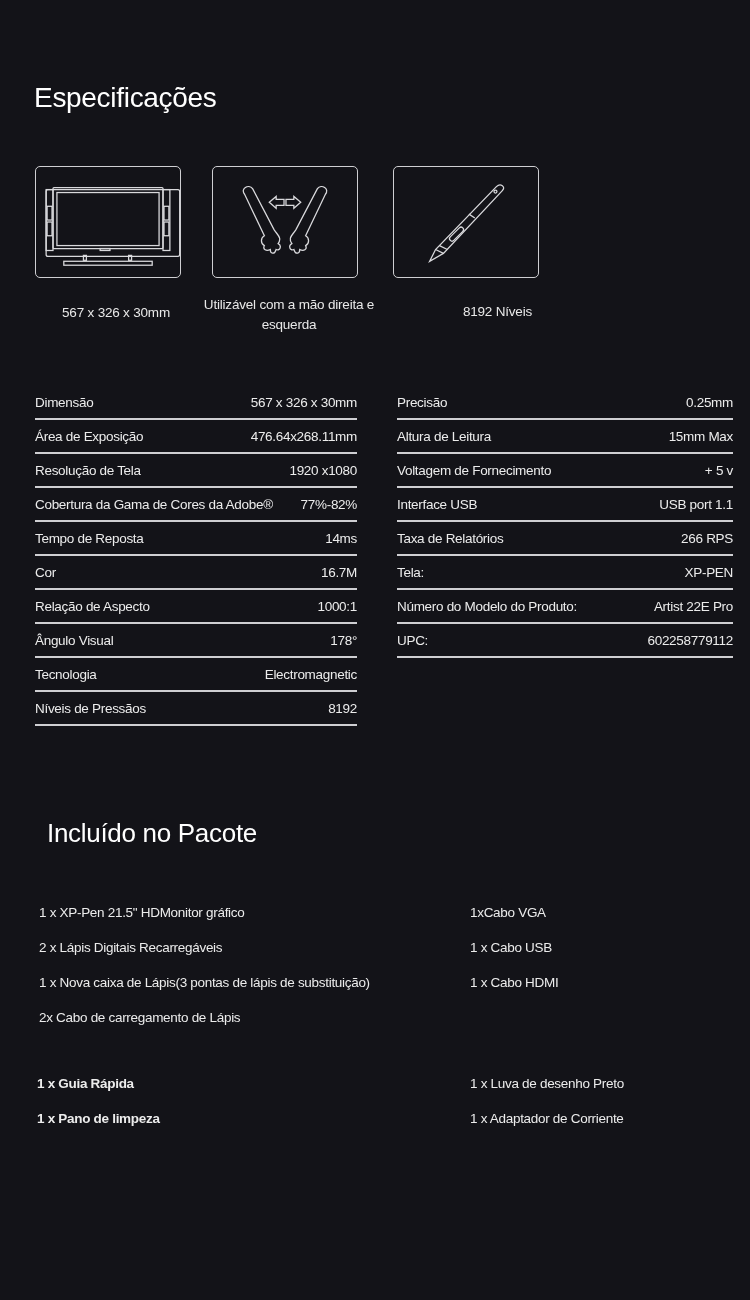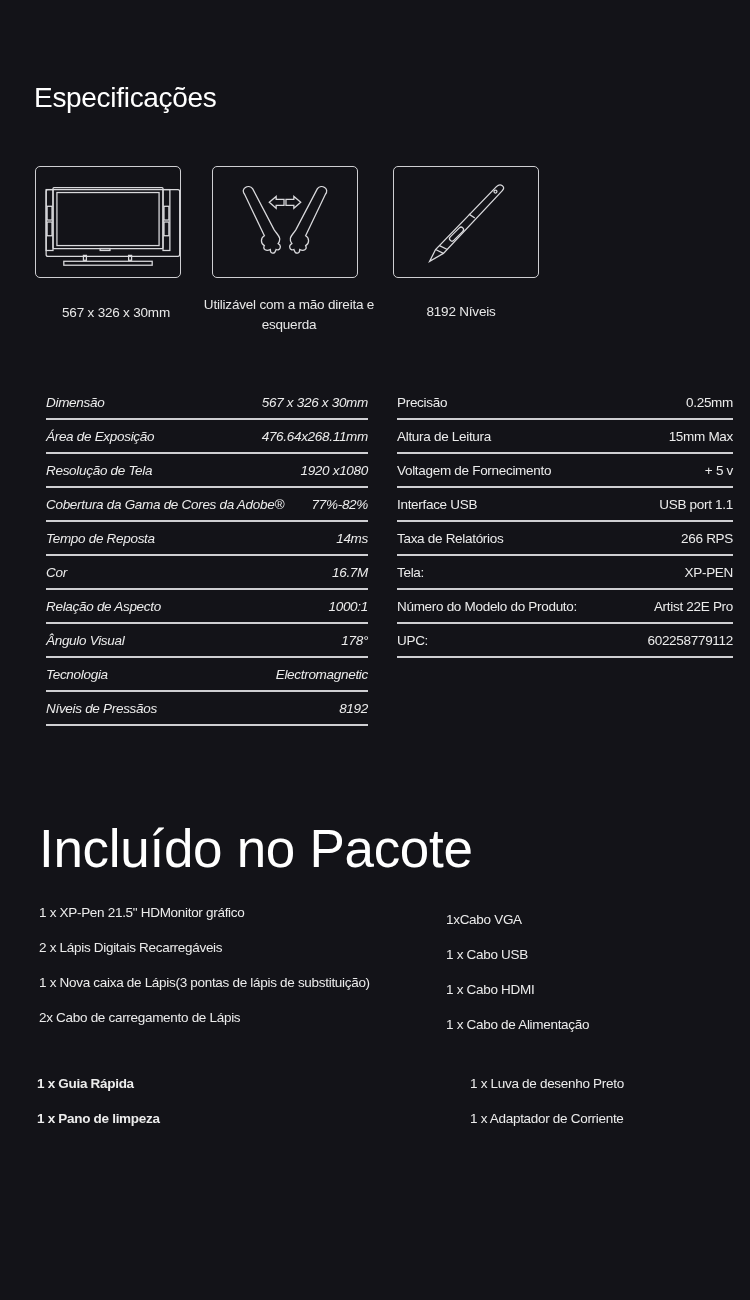--- a/index.html
+++ b/index.html
@@ -1,27 +1,27 @@
 <!DOCTYPE html>
 <html><head>
 <meta charset="utf-8">
 <style>
   * { box-sizing: border-box; margin: 0; padding: 0; }
   html, body { width: 750px; height: 1300px; background: #131318; overflow: hidden; }
   body { font-family: "Liberation Sans", "DejaVu Sans", sans-serif; color: #f2f2f2; position: relative; }
   .title { position: absolute; font-weight: 400; color: #ffffff; letter-spacing: -0.3px; }
   #spec-title { left: 34px; top: 82px; font-size: 28px; }
-  #pkg-title { left: 39px; top: 818px; font-size: 53px; }
+  #pkg-title { left: 47px; top: 818px; font-size: 26px; }
 
   .feature-card { position: absolute; top: 166px; width: 146px; height: 112px; border: 1.5px solid #cfcfd2; border-radius: 5px; }
   .feature-card svg { width: 100%; height: 100%; display: block; }
   .feature-caption { position: absolute; text-align: center; font-size: 13.5px; color: #e8e8e8; line-height: 20px; letter-spacing: -0.2px; }
 
   .spec-table { position: absolute; top: 386px; width: 322px; }
-  #spec-left { left: 46px; font-style: italic; }
+  #spec-left { left: 35px; }
   #spec-right { left: 397px; width: 336px; }
   .spec-row { display: flex; justify-content: space-between; align-items: center; height: 34px; border-bottom: 2px solid #cfcfd2; font-size: 13.5px; letter-spacing: -0.3px; padding-top: 0px; }
   .spec-label { color: #ececec; }
   .spec-value { color: #ececec; text-align: right; }
 
   .pkg-col { position: absolute; }
   .pkg-item { font-size: 13.5px; color: #ececec; height: 35px; line-height: 20px; letter-spacing: -0.3px; }
 </style>
 </head>
 <body>
@@ -59,21 +59,21 @@
     <path d="M42 84 L50 88"></path>
     <path d="M46 80 L54 84"></path>
     <path d="M76 48 L82 52"></path>
     <rect x="54" y="66" width="18" height="5" rx="2.5" transform="rotate(-45 63 68)"></rect>
     <circle cx="103" cy="25" r="1.5"></circle>
   </svg>
 </div>
 
 <div class="feature-caption" style="left:40px; top:303px; width:152px;">567 x 326 x 30mm</div>
 <div class="feature-caption" style="left:200px; top:295px; width:178px;">Utilizável com a mão direita e esquerda</div>
-<div class="feature-caption" style="left:390px; top:302px; width:142px;">8192  Níveis</div>
+<div class="feature-caption" style="left:390px; top:302px; width:142px;text-align:right;">8192  Níveis</div>
 
 <div id="spec-left" class="spec-table">
     <div class="spec-row">
       <span class="spec-label">Dimensão</span>
       <span class="spec-value">567 x 326 x 30mm</span>
     </div>
     <div class="spec-row">
       <span class="spec-label">Área de Exposição</span>
       <span class="spec-value">476.64x268.11mm</span>
     </div>
@@ -146,25 +146,24 @@
   </div>
 
 <h2 id="pkg-title" class="title">Incluído no Pacote</h2>
 
 <div class="pkg-col" id="pkg-l1" style="left:39px; top:903px;">
     <div class="pkg-item">1 x XP-Pen 21.5" HDMonitor gráfico</div>
     <div class="pkg-item">2 x Lápis Digitais Recarregáveis</div>
     <div class="pkg-item">1 x Nova caixa de Lápis(3 pontas de lápis de substituição)</div>
     <div class="pkg-item">2x Cabo de carregamento de Lápis</div>
   </div>
-<div class="pkg-col" id="pkg-r1" style="left:446px; top:903px;margin-top:7px;">
+<div class="pkg-col" id="pkg-r1" style="left:470px; top:903px;">
     <div class="pkg-item">1xCabo VGA</div>
     <div class="pkg-item">1 x Cabo USB</div>
     <div class="pkg-item">1 x Cabo HDMI</div>
-    <div class="pkg-item">1 x Cabo de Alimentação</div>
   </div>
 <div class="pkg-col" id="pkg-l2" style="left:37px; top:1074px;font-weight:bold;">
     <div class="pkg-item">1 x Guia Rápida</div>
     <div class="pkg-item">1 x Pano de limpeza</div>
   </div>
 <div class="pkg-col" id="pkg-r2" style="left:470px; top:1074px;">
     <div class="pkg-item">1 x Luva de desenho Preto</div>
     <div class="pkg-item">1 x Adaptador de Corriente</div>
   </div>
 

